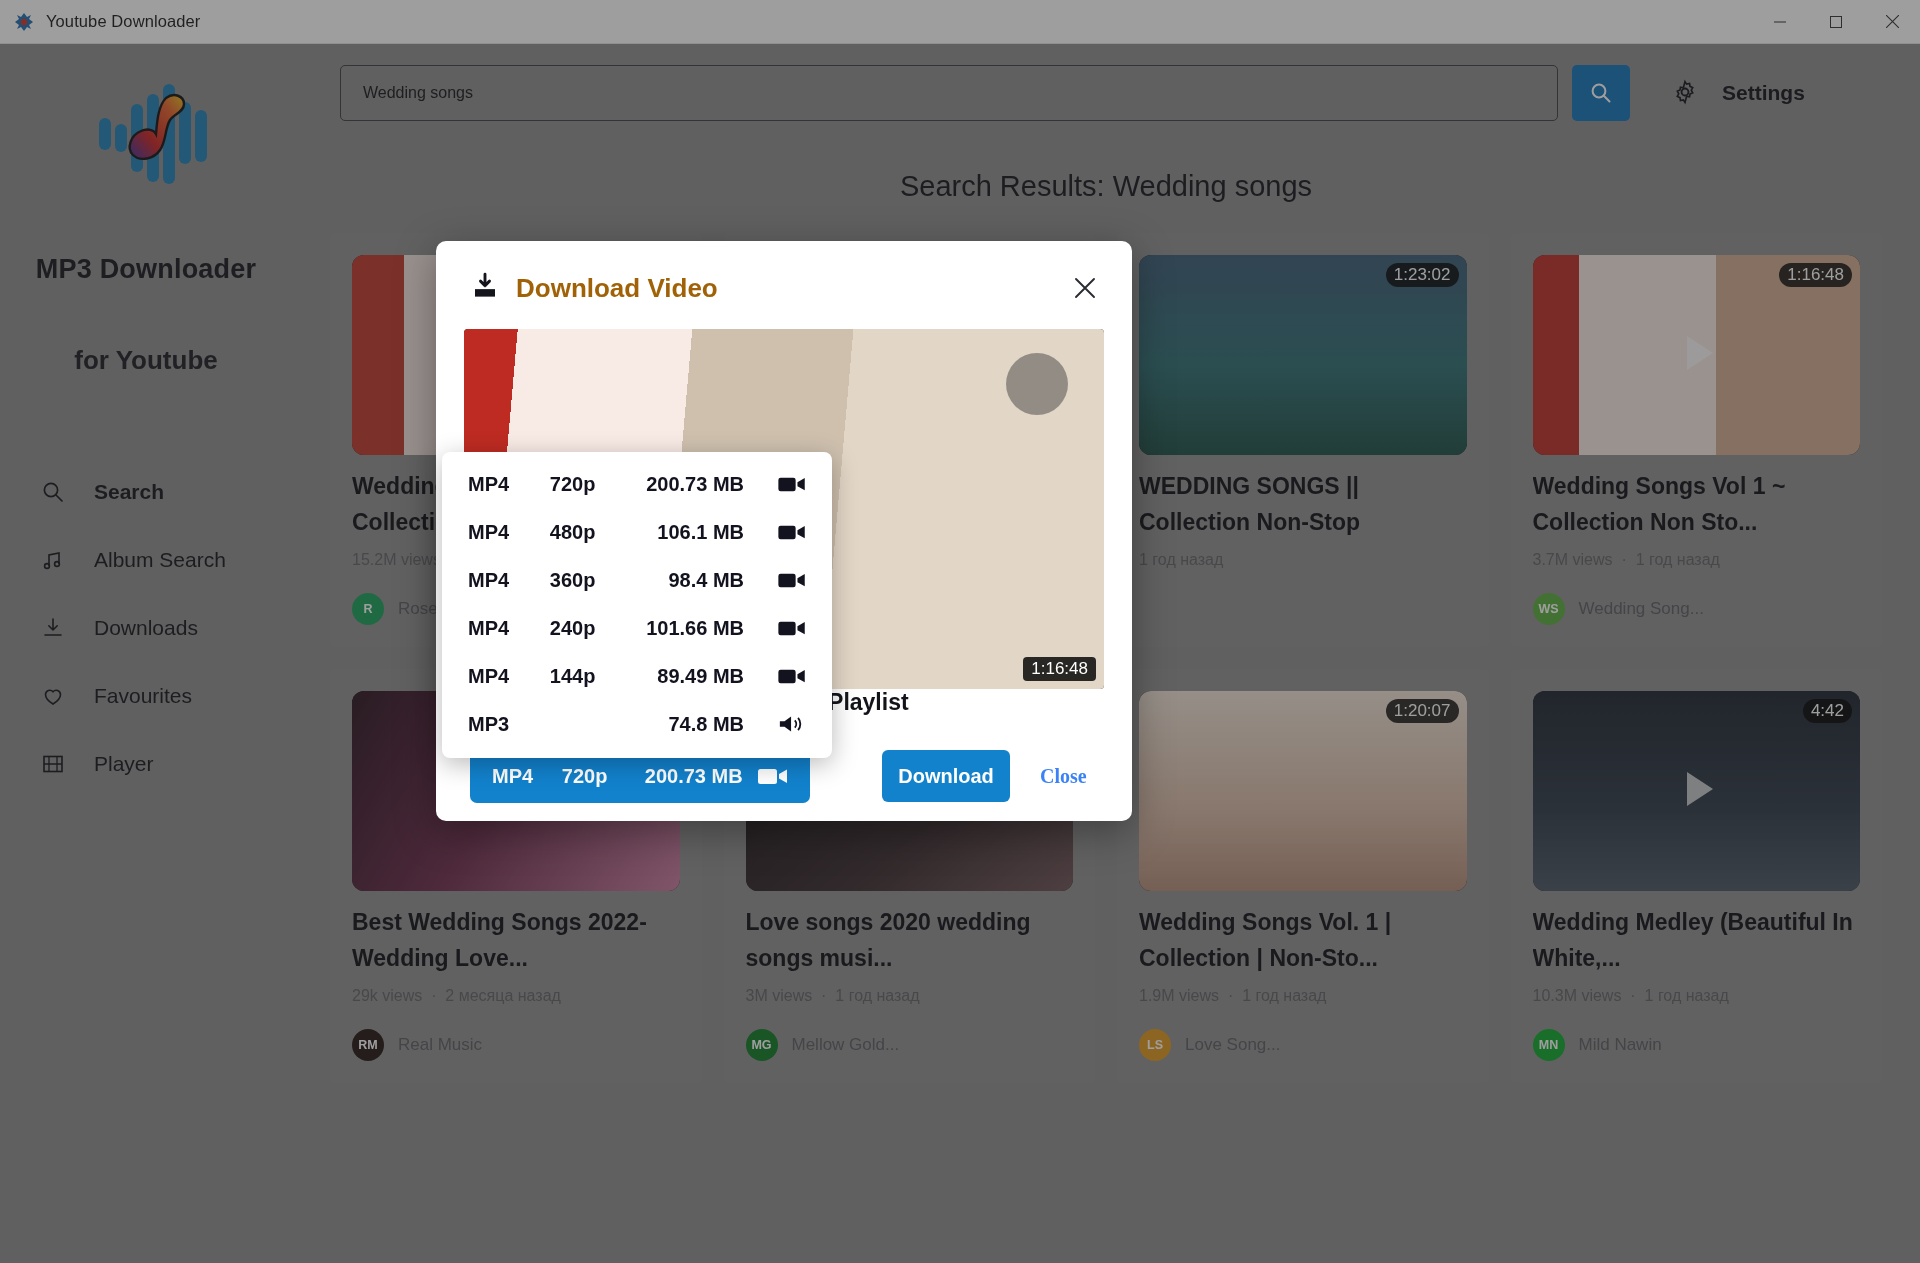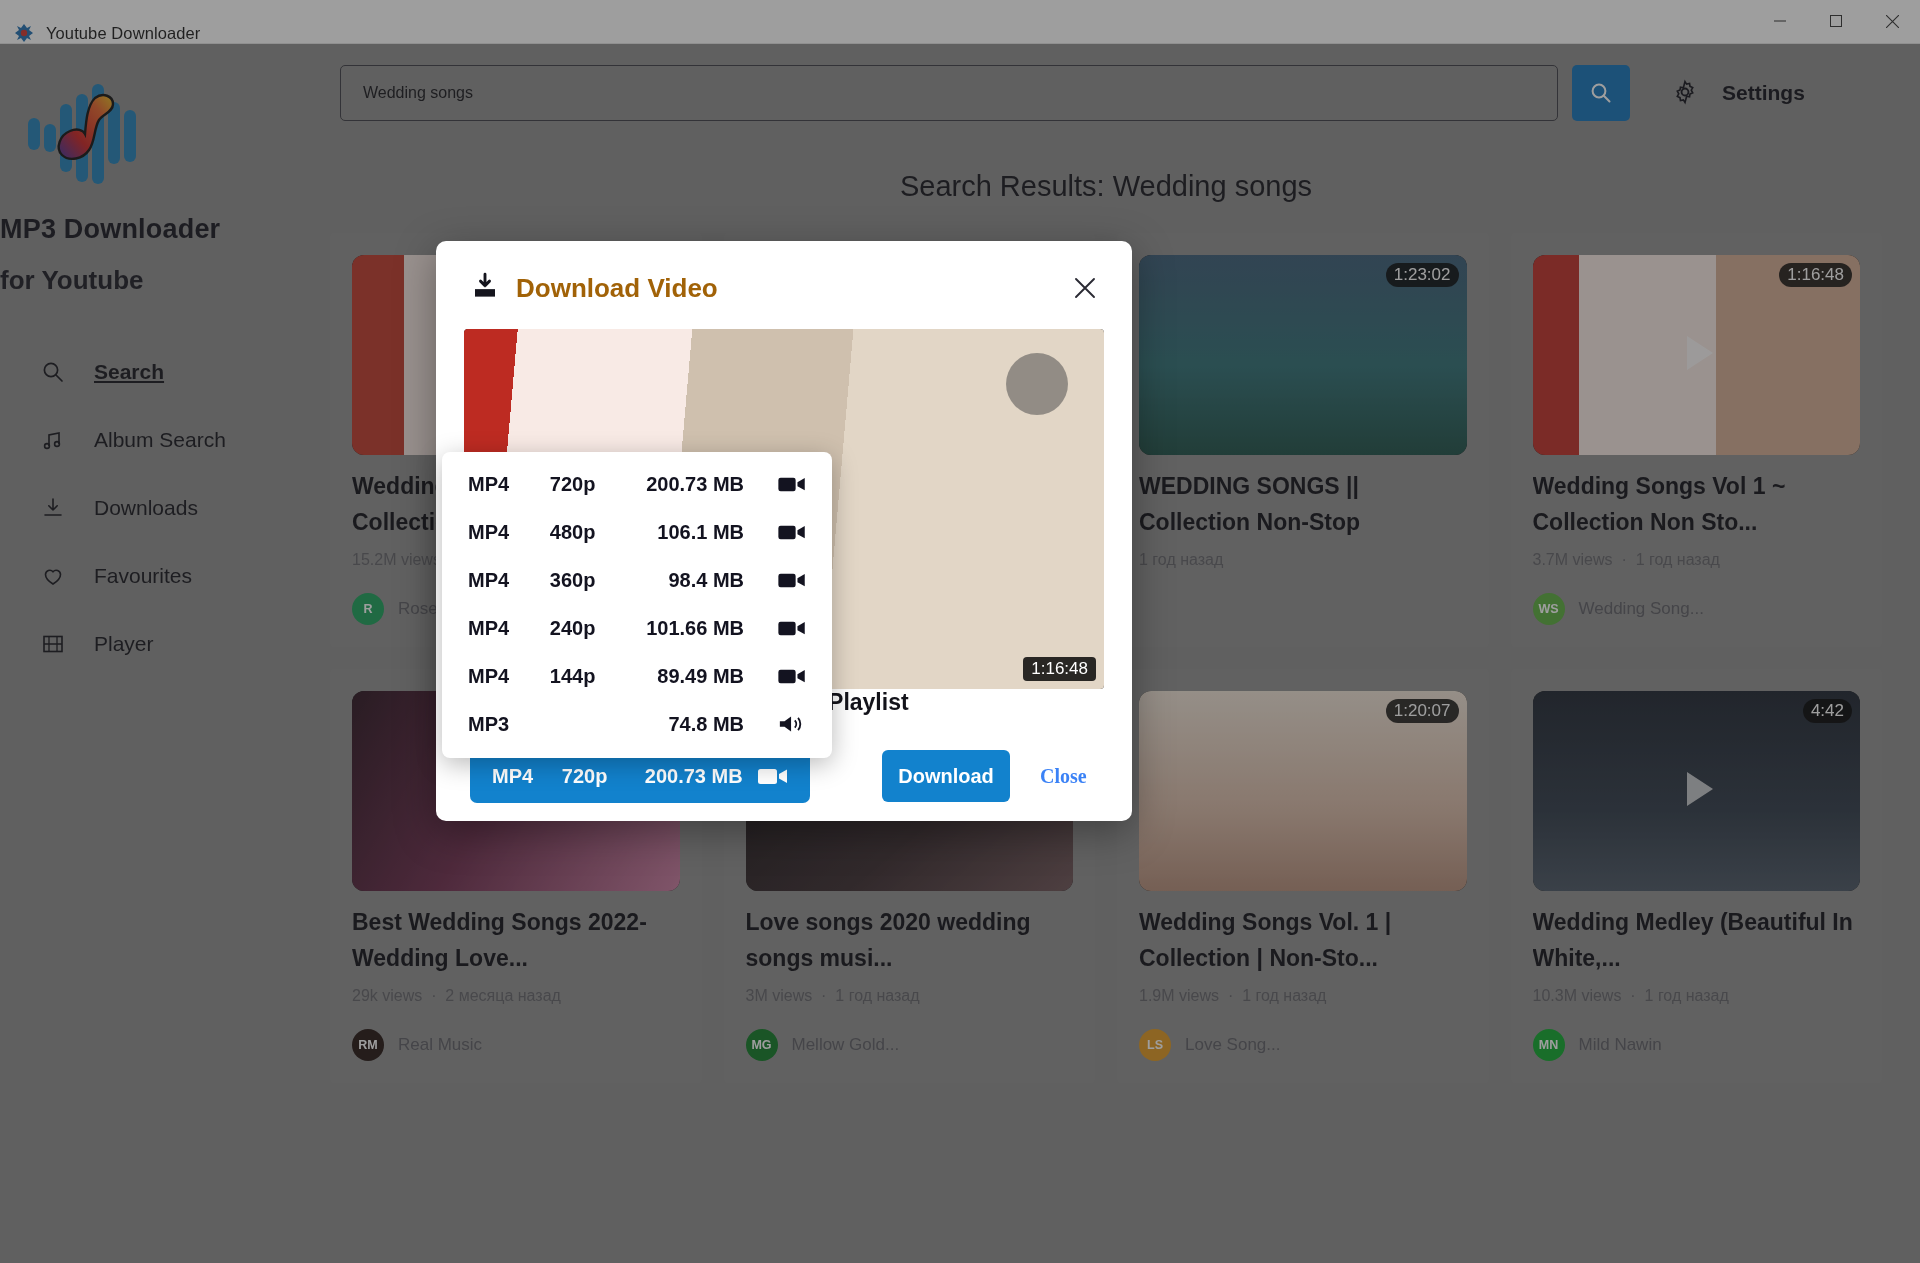--- a/index.html
+++ b/index.html
@@ -8,51 +8,51 @@
     font-family: "Liberation Sans", sans-serif;
     overflow: hidden;
     background: #ffffff;
   }
   #app { position: relative; width: 1920px; height: 1263px; }
 
   
   .titlebar {
     position: absolute; top: 0; left: 0; width: 1920px; height: 44px;
     background: #ffffff; border-bottom: 1px solid #e6e6e6;
-    display: flex; align-items: flex-end;
+    display: flex; align-items: center;
   }
   .tb-icon { margin-left: 14px; width: 20px; height: 20px; position: relative; }
   .tb-title { margin-left: 12px; font-size: 16.5px; color: #1b1b1b; letter-spacing: .1px; }
   .tb-controls { margin-left: auto; display: flex; height: 44px; }
   .tb-btn {
     width: 56px; height: 44px; display: flex; align-items: center; justify-content: center;
     color: #2a2a2a; font-size: 14px;
   }
 
   
   .sidebar {
     position: absolute; left: 0; top: 44px; width: 292px; height: 1219px;
     background: #8e8e8e;
-    display: flex; flex-direction: column; align-items: flex-start;
+    display: flex; flex-direction: column; align-items: center; gap: 40px;
   }
   .logo-wrap { margin-top: 28px; width: 150px; height: 122px; position: relative; }
   .brand {
     margin-top: 20px; font-size: 27px; font-weight: bold; color: #14141e;
     letter-spacing: .2px;
   }
   .brand-sub { margin-top: 20px; font-size: 26px; font-weight: bold; color: #1b1b24; }
 
   .nav { margin-top: 42px; width: 100%; }
   .nav-item {
     display: flex; align-items: center; height: 68px; padding-left: 40px; gap: 28px;
     color: #15151c; cursor: pointer;
   }
   .nav-item .nav-ico { width: 26px; height: 26px; display: flex; align-items: center; justify-content: center; }
   .nav-item .nav-lbl { font-size: 21px; }
-  .nav-item.active .nav-lbl { font-weight: bold; text-decoration: underline; }
+  .nav-item.active .nav-lbl { font-weight: bold; }
 
   
   .main { position: absolute; left: 292px; top: 44px; width: 1628px; height: 1219px; background: #8e8e8e; }
   .topbar {
     height: 98px; display: flex; align-items: center; padding-left: 48px; gap: 0;
     background: #8e8e8e;
   }
   .search-input {
     width: 1218px; height: 56px; border: 1px solid #3d3d45; border-radius: 5px;
     background: transparent; padding: 0 22px; font-size: 16px; color: #17171c;

